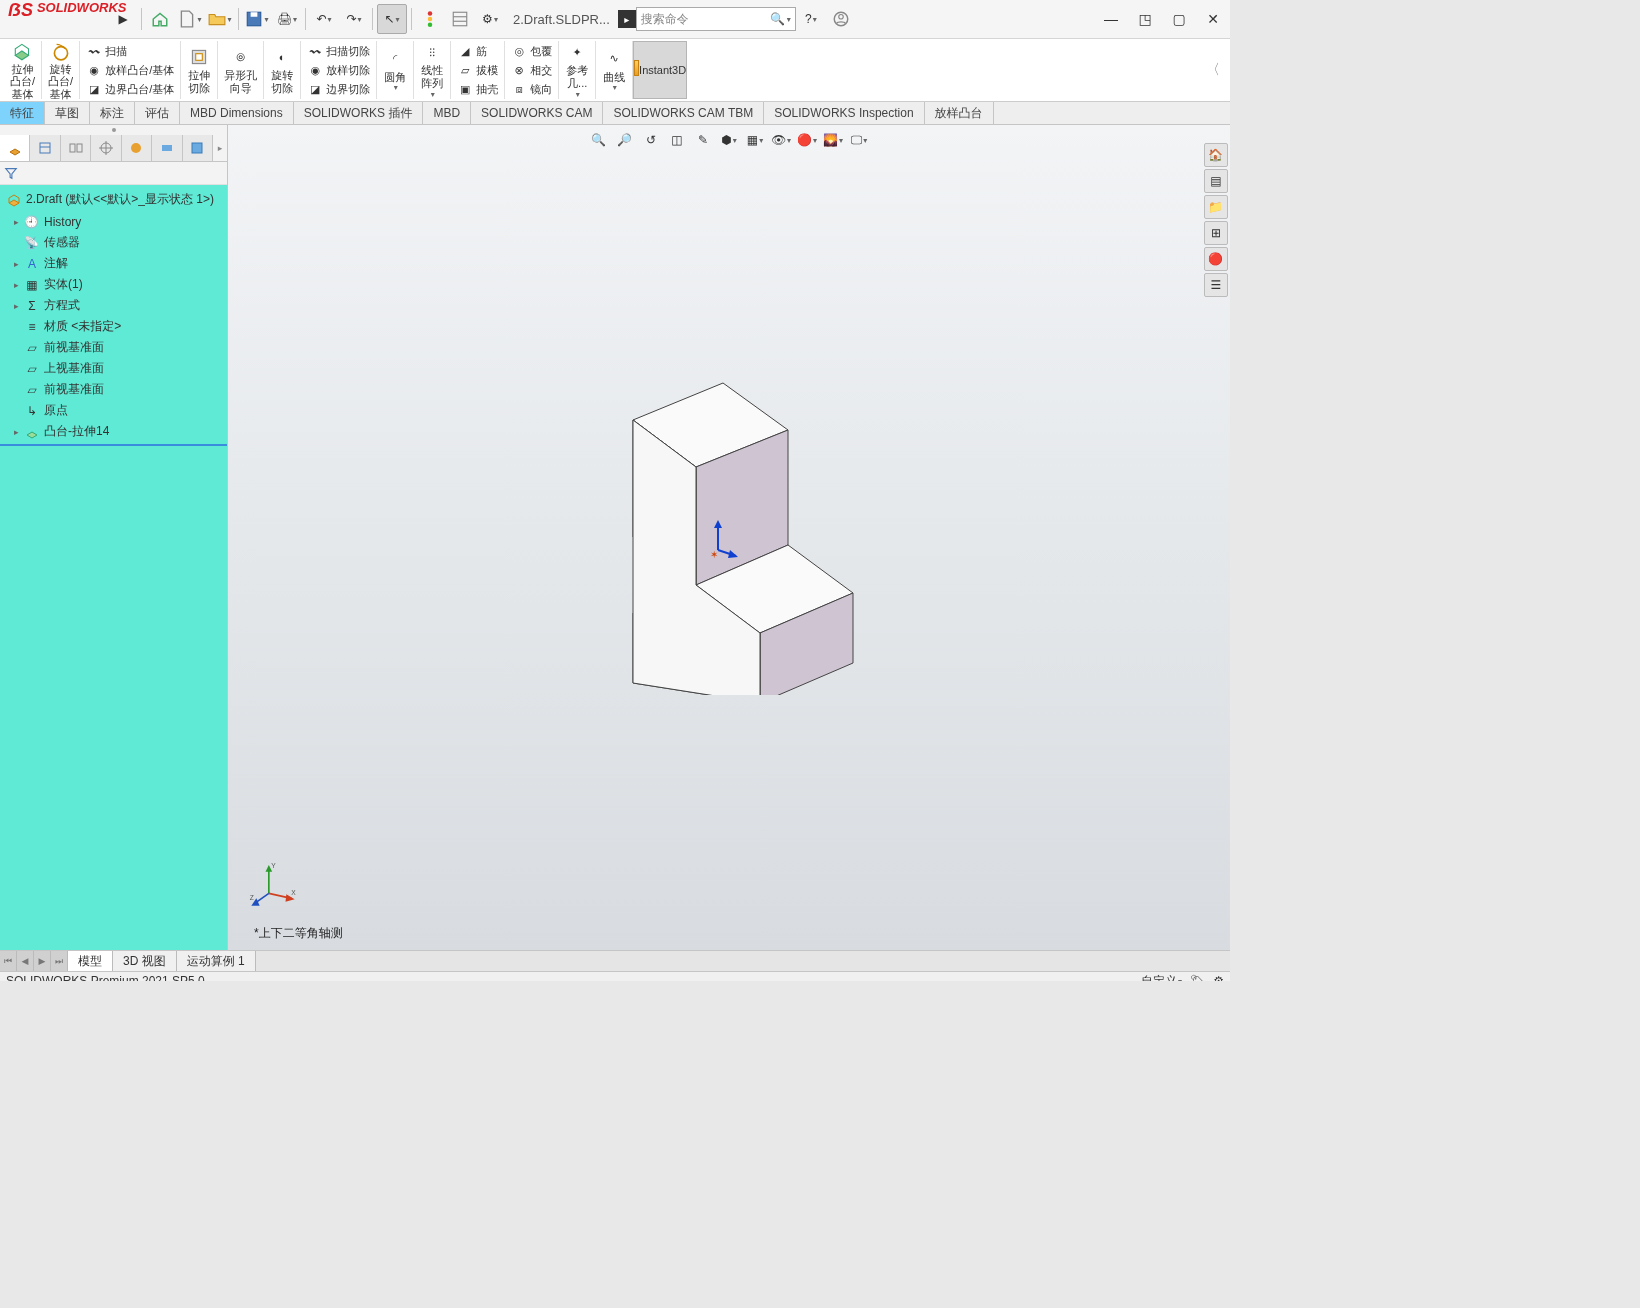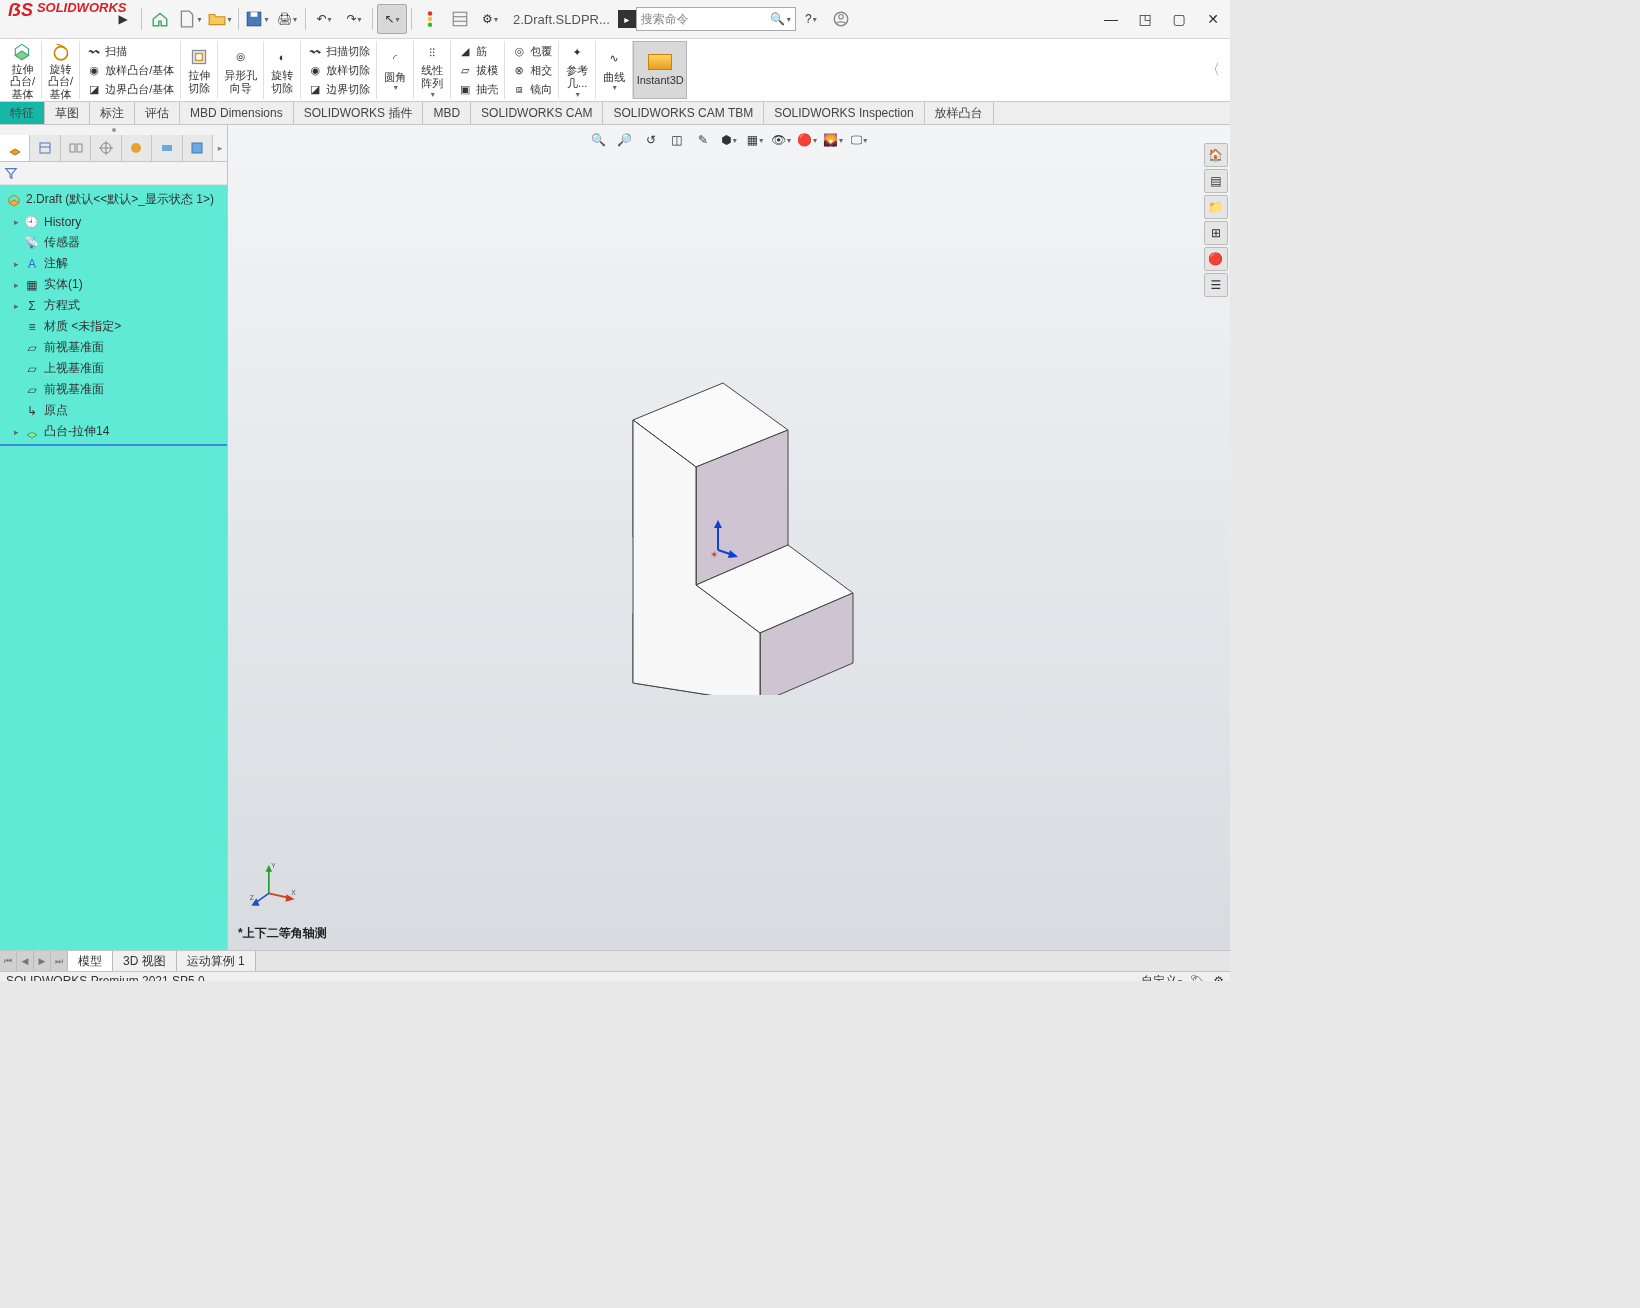--- a/index.html
+++ b/index.html
@@ -15,25 +15,25 @@
 .win-btns{margin-left:auto;display:flex}
 .win-btn{width:34px;height:38px;display:flex;align-items:center;justify-content:center;font-size:14px}
 .ribbon{height:58px;background:#fff;border-bottom:1px solid #ccc;display:flex;align-items:stretch;padding:2px 4px}
 .rgrp{display:flex;flex-direction:column;justify-content:center;align-items:center;padding:0 3px;border-right:1px solid #e0e0e0;min-width:30px}
 .rgrp:last-child{border-right:none}
 .rbtn-lg{display:flex;flex-direction:column;align-items:center;padding:2px 3px;font-size:11px;line-height:1.15;text-align:center;border-radius:2px;cursor:default}
 .rbtn-lg .ic{width:22px;height:22px;display:flex;align-items:center;justify-content:center;margin-bottom:1px}
 .rbtn-sm{display:flex;align-items:center;font-size:11px;padding:1px 3px;border-radius:2px;cursor:default;line-height:1.3}
 .rbtn-sm .ic{width:16px;height:16px;margin-right:3px;display:flex;align-items:center;justify-content:center}
 .rcol{display:flex;flex-direction:column;justify-content:space-around;height:100%}
-.instant3d{width:52px;height:100%;background:#d8d8d8;border:1px solid #b5b5b5;display:flex;flex-direction:column;align-items:center;justify-content:center;font-size:11px}
+.instant3d{width:52px;height:100%;background:#d8d8d8;border:1px solid #b5b5b5;display:flex;flex-direction:row;align-items:center;justify-content:center;font-size:11px}
 .instant3d .ic{width:22px;height:14px;background:linear-gradient(#ffd060,#e8a020);border:1px solid #c88010;margin-bottom:4px}
 .tabs{height:22px;background:#eeeeee;display:flex;align-items:stretch;border-bottom:1px solid #c5c5c5;font-size:12px}
 .tab{padding:2px 10px;border-right:1px solid #c5c5c5;display:flex;align-items:center;cursor:default;color:#444}
-.tab.active{background:#14b8a6}
+.tab.active{background:#7dd3fc}
 .main{display:flex;height:calc(100% - 38px - 58px - 22px - 20px - 18px)}
 .sidebar{width:227px;background:#f3f3f3;border-right:1px solid #c5c5c5;display:flex;flex-direction:column}
 .sb-handle{height:10px;display:flex;align-items:center;justify-content:center}
 .sb-handle .dot{width:4px;height:4px;background:#999;border-radius:50%;margin:0 10px}
 .sb-tabs{height:26px;display:flex;border-bottom:1px solid #c5c5c5}
 .sb-tab{flex:1;display:flex;align-items:center;justify-content:center;border-right:1px solid #c5c5c5;background:#e8e8e8}
 .sb-tab.active{background:#fff}
 .sb-tab svg{width:16px;height:16px}
 .sb-filter{height:22px;display:flex;align-items:center;padding-left:4px;border-bottom:1px solid #e0e0e0}
 .tree{flex:1;overflow:auto;background:#5eead4;padding:2px 0;font-size:12px}
@@ -43,21 +43,21 @@
 .tnode .arr{width:10px;font-size:9px;color:#666}
 .tnode .ic{width:16px;height:16px;margin-right:4px;display:flex;align-items:center;justify-content:center}
 .tree-end{height:2px;background:#3a8cde;margin-top:2px}
 .viewport{flex:1;position:relative;background:linear-gradient(#f2f4f6,#d8dce0);overflow:hidden}
 .view-toolbar{position:absolute;top:4px;left:50%;transform:translateX(-50%);display:flex;gap:2px}
 .vt-btn{width:24px;height:22px;display:flex;align-items:center;justify-content:center;border-radius:2px}
 .right-rail{position:absolute;right:2px;top:18px;display:flex;flex-direction:column;gap:2px}
 .rr-btn{width:22px;height:22px;background:#e5e5e5;border:1px solid #bbb;display:flex;align-items:center;justify-content:center;border-radius:2px}
 .model{position:absolute;left:330px;top:250px;width:320px;height:320px}
 .triad{position:absolute;left:20px;bottom:40px;width:50px;height:50px}
-.orient-label{position:absolute;left:10px;bottom:8px;font-size:12px;font-weight:bold;color:#222}
+.orient-label{position:absolute;left:26px;bottom:8px;font-size:12px;font-weight:normal;color:#222}
 .origin-marker{position:absolute;left:480px;top:395px}
 .bottom-tabs{height:20px;background:#e5e5e5;display:flex;align-items:stretch;border-top:1px solid #c5c5c5;font-size:12px}
 .bt-nav{display:flex}
 .bt-nav .n{width:16px;background:#d0d0d0;border-right:1px solid #bbb;display:flex;align-items:center;justify-content:center;font-size:9px;color:#777}
 .bt-tab{padding:1px 10px;border-right:1px solid #bbb;display:flex;align-items:center;background:#f0f0f0}
 .bt-tab.active{background:#ffffff;font-weight:400}
 .status{height:18px;background:#f0f0f0;border-top:1px solid #c5c5c5;display:flex;align-items:center;font-size:12px;padding:0 6px}
 .status .r{margin-left:auto;display:flex;align-items:center;gap:8px}
 .chip{display:inline-flex;align-items:center}
 .dd{font-size:8px;color:#666;margin-left:1px}

